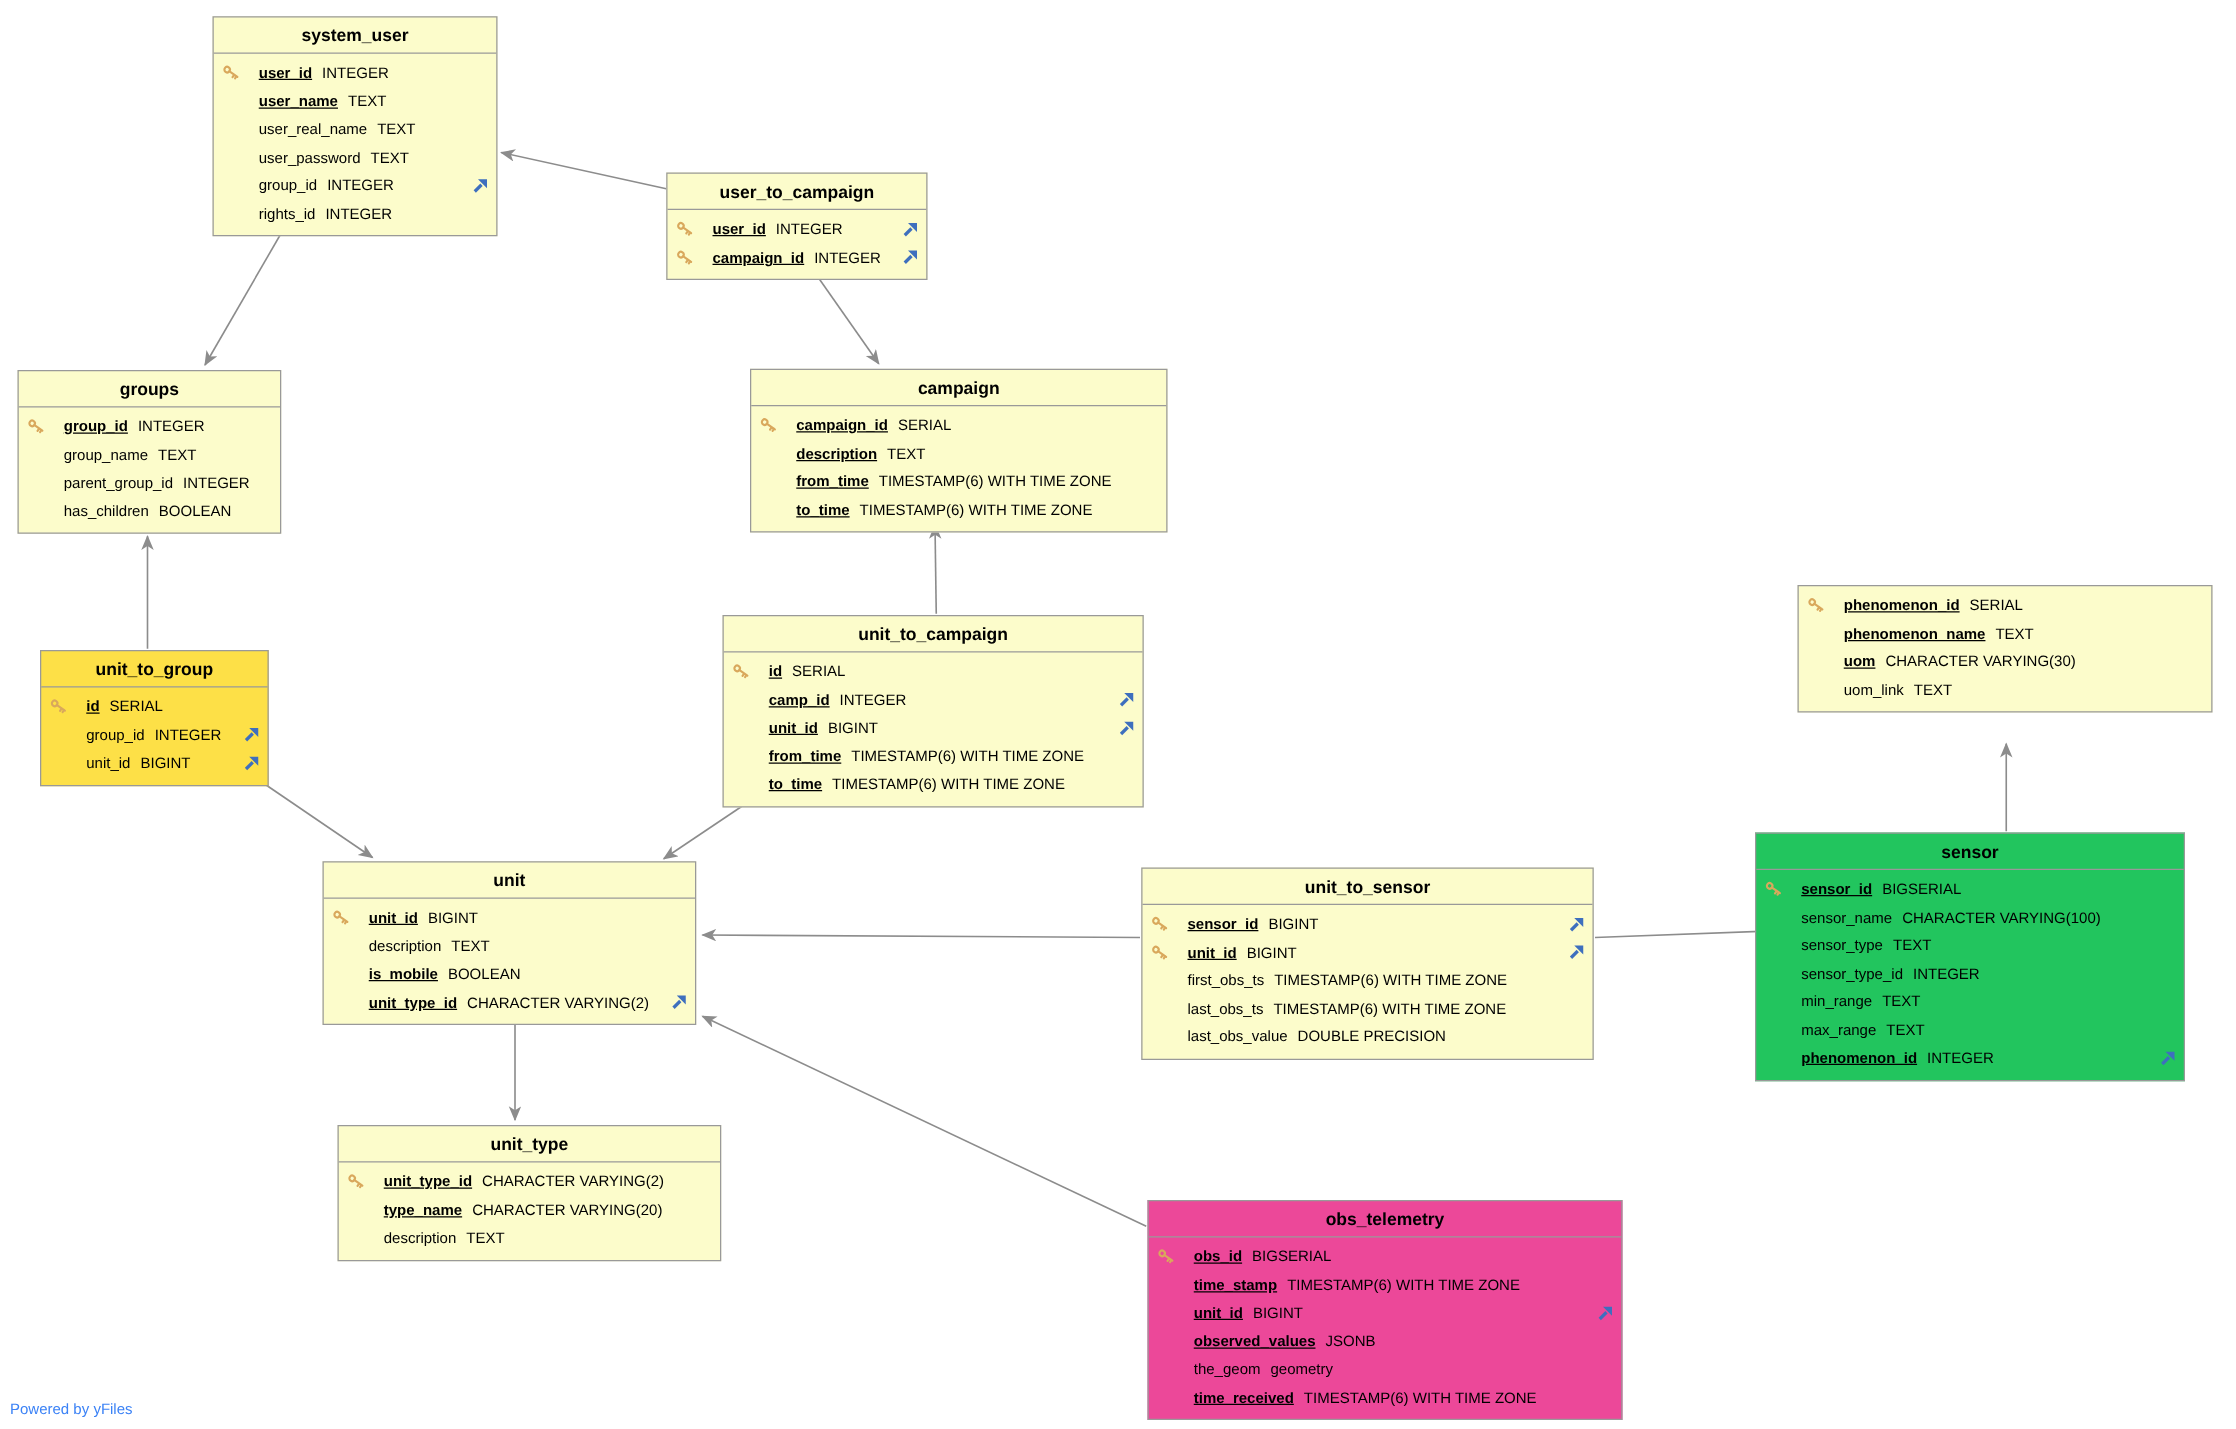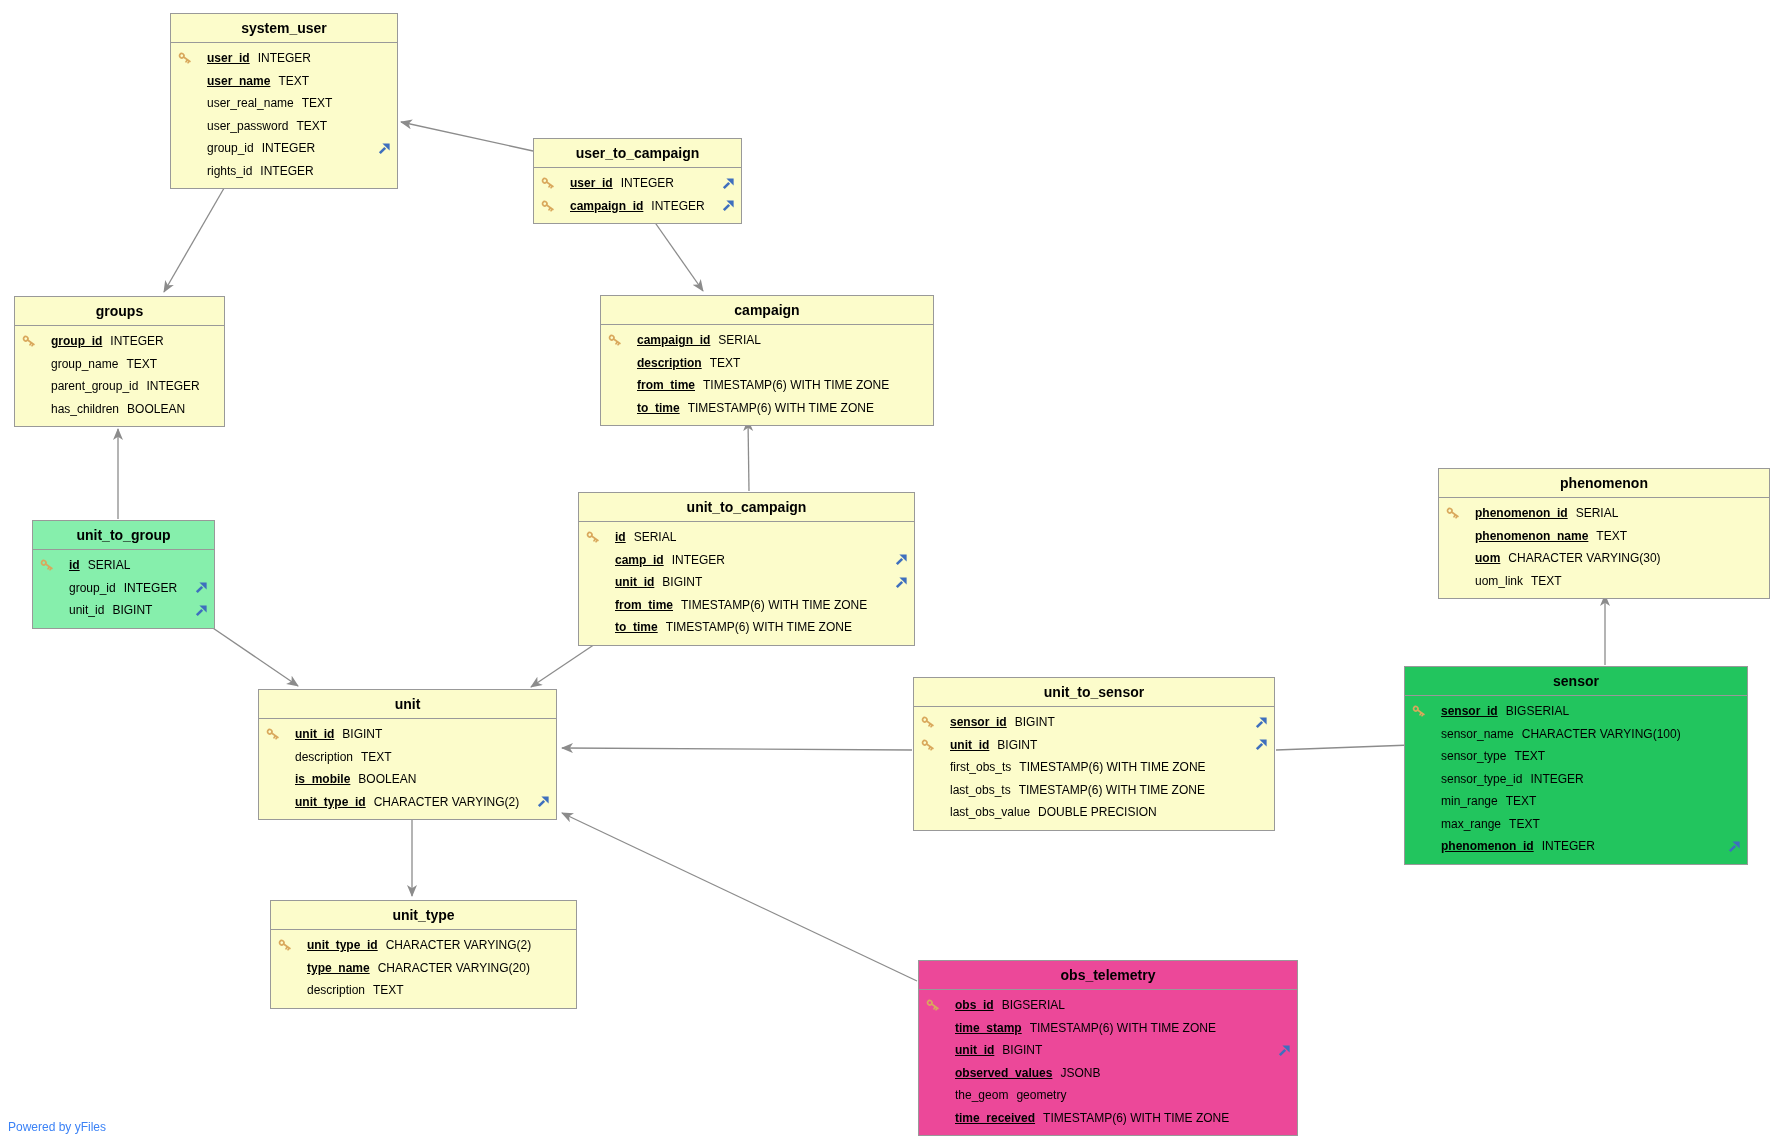--- a/index.html
+++ b/index.html
@@ -233,21 +233,21 @@
             <span class="fcell"></span>
           </div>
           <div class="col-row">
             <span class="kcell"></span>
             <span class="cname b">to_time</span>
             <span class="ctype">TIMESTAMP(6) WITH TIME ZONE</span>
             <span class="fcell"></span>
           </div>
         </div>
       </div>
-      <div class="entity" style="left:32px;top:520px;width:183px;background:#86efac;border-color:#999999">
+      <div class="entity" style="left:32px;top:520px;width:183px;background:#fde047;border-color:#999999">
         <div class="entity-title">unit_to_group</div>
         <div class="entity-body">
           <div class="col-row">
             <span class="kcell">
               <svg width="16" height="14" viewBox="0 0 16 14">
                 <g transform="rotate(35 8 7)" fill="none" stroke="#D9A85C" stroke-width="1.7" stroke-linecap="round">
                   <circle cx="4" cy="7" r="2.2"></circle>
                   <path d="M6.3 7 H14 M11 7 v2.5 M13.2 7 v2.1"></path>
                 </g>
               </svg>
@@ -366,21 +366,21 @@
             <span class="ctype">CHARACTER VARYING(2)</span>
             <span class="fcell">
               <svg width="13" height="13" viewBox="0 0 13 13">
                 <path d="M1.8 11.2 L7.2 5.8" stroke="#3E6FBE" stroke-width="2.6" fill="none"></path>
                 <path d="M4.4 1.4 L11.6 1.4 L11.6 8.6 Z" fill="#3E6FBE"></path>
               </svg>
             </span>
           </div>
         </div>
       </div>
-      <div class="entity" style="left:913px;top:677px;width:362px;background:#FCFCCB;border-color:#999999">
+      <div class="entity" style="left:913px;top:694px;width:362px;background:#FCFCCB;border-color:#999999">
         <div class="entity-title">unit_to_sensor</div>
         <div class="entity-body">
           <div class="col-row">
             <span class="kcell">
               <svg width="16" height="14" viewBox="0 0 16 14">
                 <g transform="rotate(35 8 7)" fill="none" stroke="#D9A85C" stroke-width="1.7" stroke-linecap="round">
                   <circle cx="4" cy="7" r="2.2"></circle>
                   <path d="M6.3 7 H14 M11 7 v2.5 M13.2 7 v2.1"></path>
                 </g>
               </svg>
@@ -485,21 +485,20 @@
             <span class="fcell">
               <svg width="13" height="13" viewBox="0 0 13 13">
                 <path d="M1.8 11.2 L7.2 5.8" stroke="#3E6FBE" stroke-width="2.6" fill="none"></path>
                 <path d="M4.4 1.4 L11.6 1.4 L11.6 8.6 Z" fill="#3E6FBE"></path>
               </svg>
             </span>
           </div>
         </div>
       </div>
       <div class="entity" style="left:1438px;top:468px;width:332px;background:#FCFCCB;border-color:#999999">
-        <div class="entity-title">phenomenon</div>
         <div class="entity-body">
           <div class="col-row">
             <span class="kcell">
               <svg width="16" height="14" viewBox="0 0 16 14">
                 <g transform="rotate(35 8 7)" fill="none" stroke="#D9A85C" stroke-width="1.7" stroke-linecap="round">
                   <circle cx="4" cy="7" r="2.2"></circle>
                   <path d="M6.3 7 H14 M11 7 v2.5 M13.2 7 v2.1"></path>
                 </g>
               </svg>
             </span>

